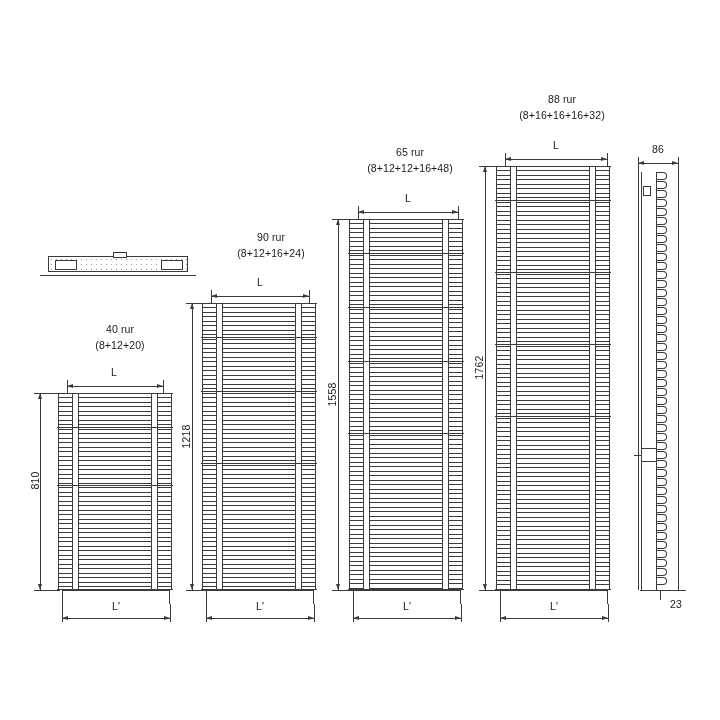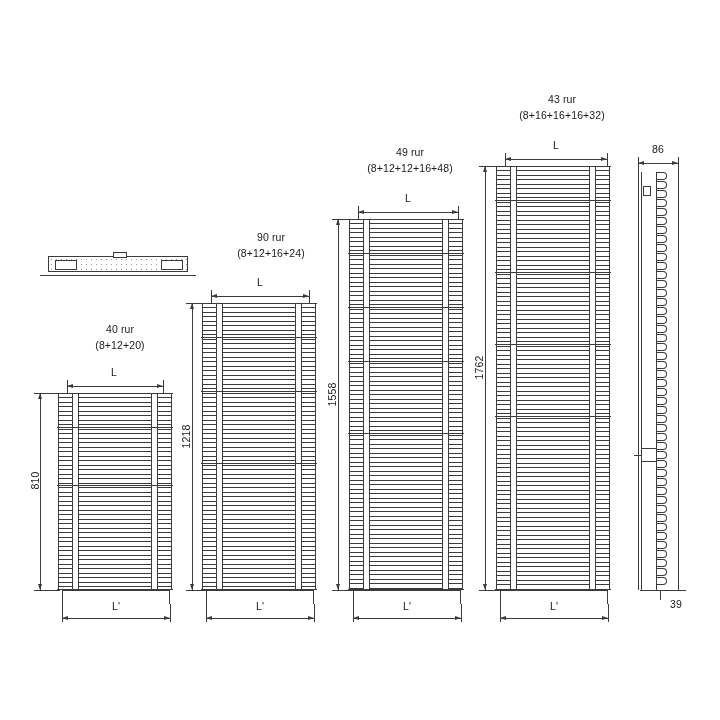--- a/index.html
+++ b/index.html
@@ -223,21 +223,21 @@
   <div class="dimh tick" style="left:186px; top:590px; width:24px;"></div>
 
   <div class="feet" style="left:206px; top:590px; width:108px; height:14px;"></div>
   <div class="lbl center" style="left:260px; top:600px;">L'</div>
   <div class="dimh" style="left:206px; top:618px; width:108px;"></div>
   <div class="arrow-l" style="left:206px; top:616px;"></div>
   <div class="arrow-r" style="left:308px; top:616px;"></div>
   <div class="dimv tick" style="left:206px; top:604px; height:18px;"></div>
   <div class="dimv tick" style="left:314px; top:604px; height:18px;"></div>
 
-  <div class="lbl center" style="left:410px; top:146px;">49 rur</div>
+  <div class="lbl center" style="left:410px; top:146px;">65 rur</div>
   <div class="lbl center" style="left:410px; top:162px;">(8+12+12+16+48)</div>
 
   <div class="lbl center" style="left:408px; top:192px;">L</div>
   <div class="dimh" style="left:358px; top:212px; width:100px;"></div>
   <div class="arrow-l" style="left:358px; top:210px;"></div>
   <div class="arrow-r" style="left:452px; top:210px;"></div>
   <div class="dimv tick" style="left:358px; top:206px; height:16px;"></div>
   <div class="dimv tick" style="left:458px; top:206px; height:16px;"></div>
 
   <div class="rad" style="left:349px; top:219px; width:114px; height:371px;">
@@ -260,21 +260,21 @@
   <div class="dimh tick" style="left:332px; top:590px; width:25px;"></div>
 
   <div class="feet" style="left:353px; top:590px; width:108px; height:14px;"></div>
   <div class="lbl center" style="left:407px; top:600px;">L'</div>
   <div class="dimh" style="left:353px; top:618px; width:108px;"></div>
   <div class="arrow-l" style="left:353px; top:616px;"></div>
   <div class="arrow-r" style="left:455px; top:616px;"></div>
   <div class="dimv tick" style="left:353px; top:604px; height:18px;"></div>
   <div class="dimv tick" style="left:461px; top:604px; height:18px;"></div>
 
-  <div class="lbl center" style="left:562px; top:93px;">43 rur</div>
+  <div class="lbl center" style="left:562px; top:93px;">88 rur</div>
   <div class="lbl center" style="left:562px; top:109px;">(8+16+16+16+32)</div>
 
   <div class="lbl center" style="left:556px; top:139px;">L</div>
   <div class="dimh" style="left:505px; top:159px; width:102px;"></div>
   <div class="arrow-l" style="left:505px; top:157px;"></div>
   <div class="arrow-r" style="left:601px; top:157px;"></div>
   <div class="dimv tick" style="left:505px; top:153px; height:16px;"></div>
   <div class="dimv tick" style="left:607px; top:153px; height:16px;"></div>
 
   <div class="rad" style="left:496px; top:166px; width:114px; height:424px;">
@@ -363,17 +363,17 @@
       <div class="scal" style="left: 0px; top: 387px;"></div>
       <div class="scal" style="left: 0px; top: 396px;"></div>
       <div class="scal" style="left: 0px; top: 405px;"></div>
     </div>
 
   <div class="side-valve" style="left:641px; top:448px; width:16px; height:14px;"></div>
   <div class="dimh" style="left:634px; top:455px; width:8px;"></div>
 
   <div class="side-valve" style="left:643px; top:186px; width:8px; height:10px;"></div>
 
-  <div class="lbl center" style="left:676px; top:598px;">39</div>
+  <div class="lbl center" style="left:676px; top:598px;">23</div>
   <div class="dimv" style="left:660px; top:590px; height:10px;"></div>
   <div class="dimh tick" style="left:640px; top:590px; width:46px;"></div>
 
 </div>
 
 </body></html>

